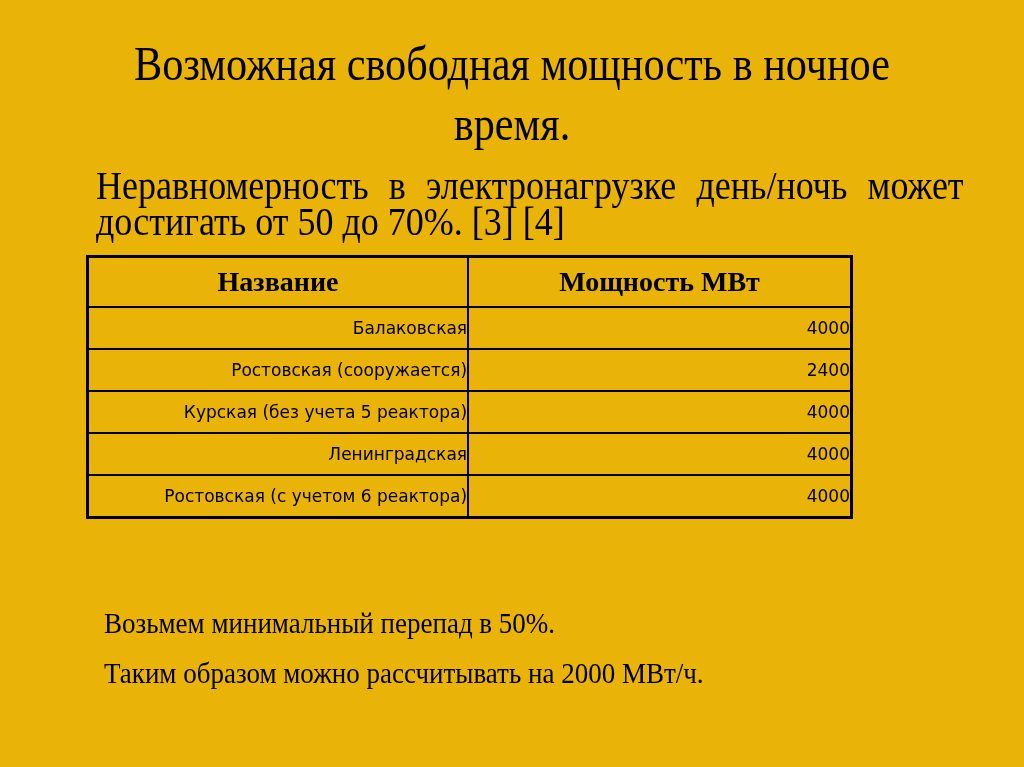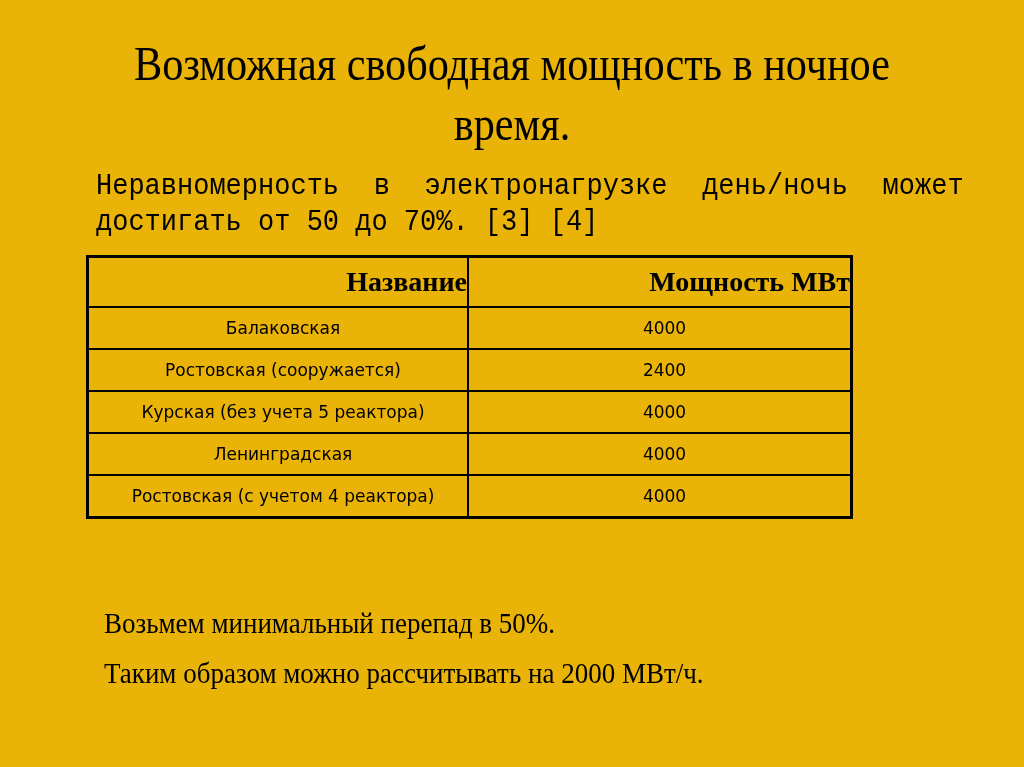--- a/index.html
+++ b/index.html
@@ -32,22 +32,22 @@
       transform: scaleX(0.88);
       transform-origin: center top;
       margin: 0;
       font-weight: normal;
     }
     .intro {
       position: absolute;
       left: 96px;
       top: 168px;
       width: 868px;
-      font-family: Liberation Mono, monospace;
-      font-size: 30px;
+      font-family: Liberation Serif, serif;
+      font-size: 40px;
       line-height: 36px;
       text-align: justify;
       text-align-last: left;
     }
     .intro-inner {
       display: block;
       transform: scaleX(0.9);
       transform-origin: left top;
       width: 964px;
     }
@@ -56,29 +56,29 @@
       left: 86px;
       top: 255px;
       width: 767px;
       border-collapse: collapse;
       border: 3px solid #000;
     }
     table.stations th,
     table.stations td {
       border: 2px solid #000;
       padding: 0 0 0 10px;
-      text-align: center;
+      text-align: right;
       vertical-align: middle;
     }
     table.stations th {
       height: 48px;
       font-family: "Liberation Serif", serif;
       font-weight: bold;
       font-size: 28px;
-      text-align: right;
+      text-align: center;
       padding: 0;
     }
     table.stations td {
       height: 40px;
       font-family: "DejaVu Sans", sans-serif;
       font-size: 17px;
     }
     table.stations col.c1 { width: 382px; }
     table.stations col.c2 { width: 385px; }
     .note {
@@ -126,21 +126,21 @@
       </tr>
       <tr>
         <td>Курская (без учета 5 реактора)</td>
         <td>4000</td>
       </tr>
       <tr>
         <td>Ленинградская</td>
         <td>4000</td>
       </tr>
       <tr>
-        <td>Ростовская (с учетом 4 реактора)</td>
+        <td>Ростовская (с учетом 6 реактора)</td>
         <td>4000</td>
       </tr>
     </tbody>
   </table>
 
   <div class="note note-1">Возьмем минимальный перепад в 50%.</div>
   <div class="note note-2">Таким образом можно рассчитывать на 2000 МВт/ч.</div>
 </div>
 
 </body></html>

